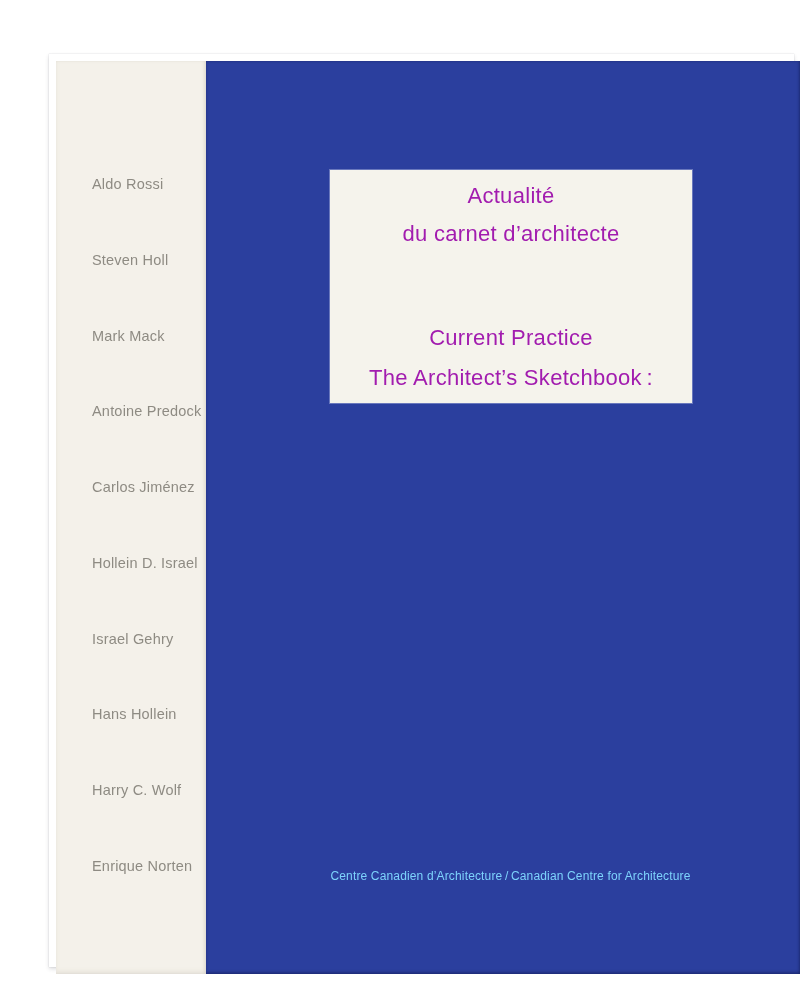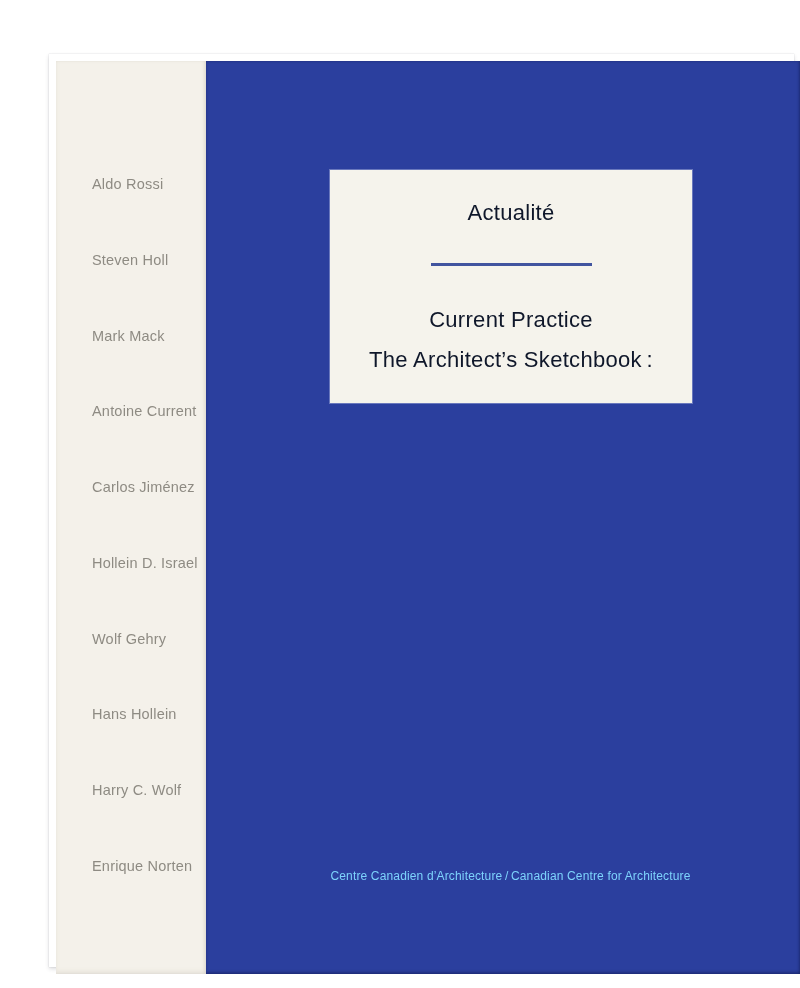--- a/index.html
+++ b/index.html
@@ -49,21 +49,21 @@
     position: absolute;
     left: 117px; top: 102px;
     width: 362px; height: 233px;
     background: #f5f3ec;
     box-shadow: 0 0 0 1px rgba(220,225,245,0.35);
     display: flex;
     flex-direction: column;
     align-items: center;
     justify-content: center;
     text-align: center;
-    color: #0f172a;
+    color: #a21caf;
   }
   .title-fr { font-size: 22px; line-height: 31px; letter-spacing: 0.3px; }
   .title-divider {
     width: 161px; height: 3px;
     background: #41549f;
     margin: 21px 0 23px 0;
   }
   .title-en { font-size: 22px; line-height: 33px; letter-spacing: 0.3px; }
   .publisher-line {
     position: absolute;
@@ -79,34 +79,35 @@
 </head>
 <body>
 
 <div class="book">
 
   <div class="spine-strip">
     <div class="names">
       <div class="name">Aldo Rossi</div>
       <div class="name">Steven Holl</div>
       <div class="name">Mark Mack</div>
-      <div class="name">Antoine Current</div>
+      <div class="name">Antoine Predock</div>
       <div class="name">Carlos Jiménez</div>
       <div class="name">Hollein D. Israel</div>
-      <div class="name">Wolf Gehry</div>
+      <div class="name">Israel Gehry</div>
       <div class="name">Hans Hollein</div>
       <div class="name">Harry C. Wolf</div>
       <div class="name">Enrique Norten</div>
     </div>
   </div>
 
   <div class="cover-front">
     <div class="title-box">
       <div class="title-fr">
         <div>Actualité</div>
+        <div>du carnet d’architecte</div>
       </div>
       <div class="title-divider"></div>
       <div class="title-en">
         <div>Current Practice</div>
         <div>The Architect’s Sketchbook :</div>
       </div>
     </div>
     <div class="publisher-line">Centre Canadien d’Architecture / Canadian Centre for Architecture</div>
   </div>
 

